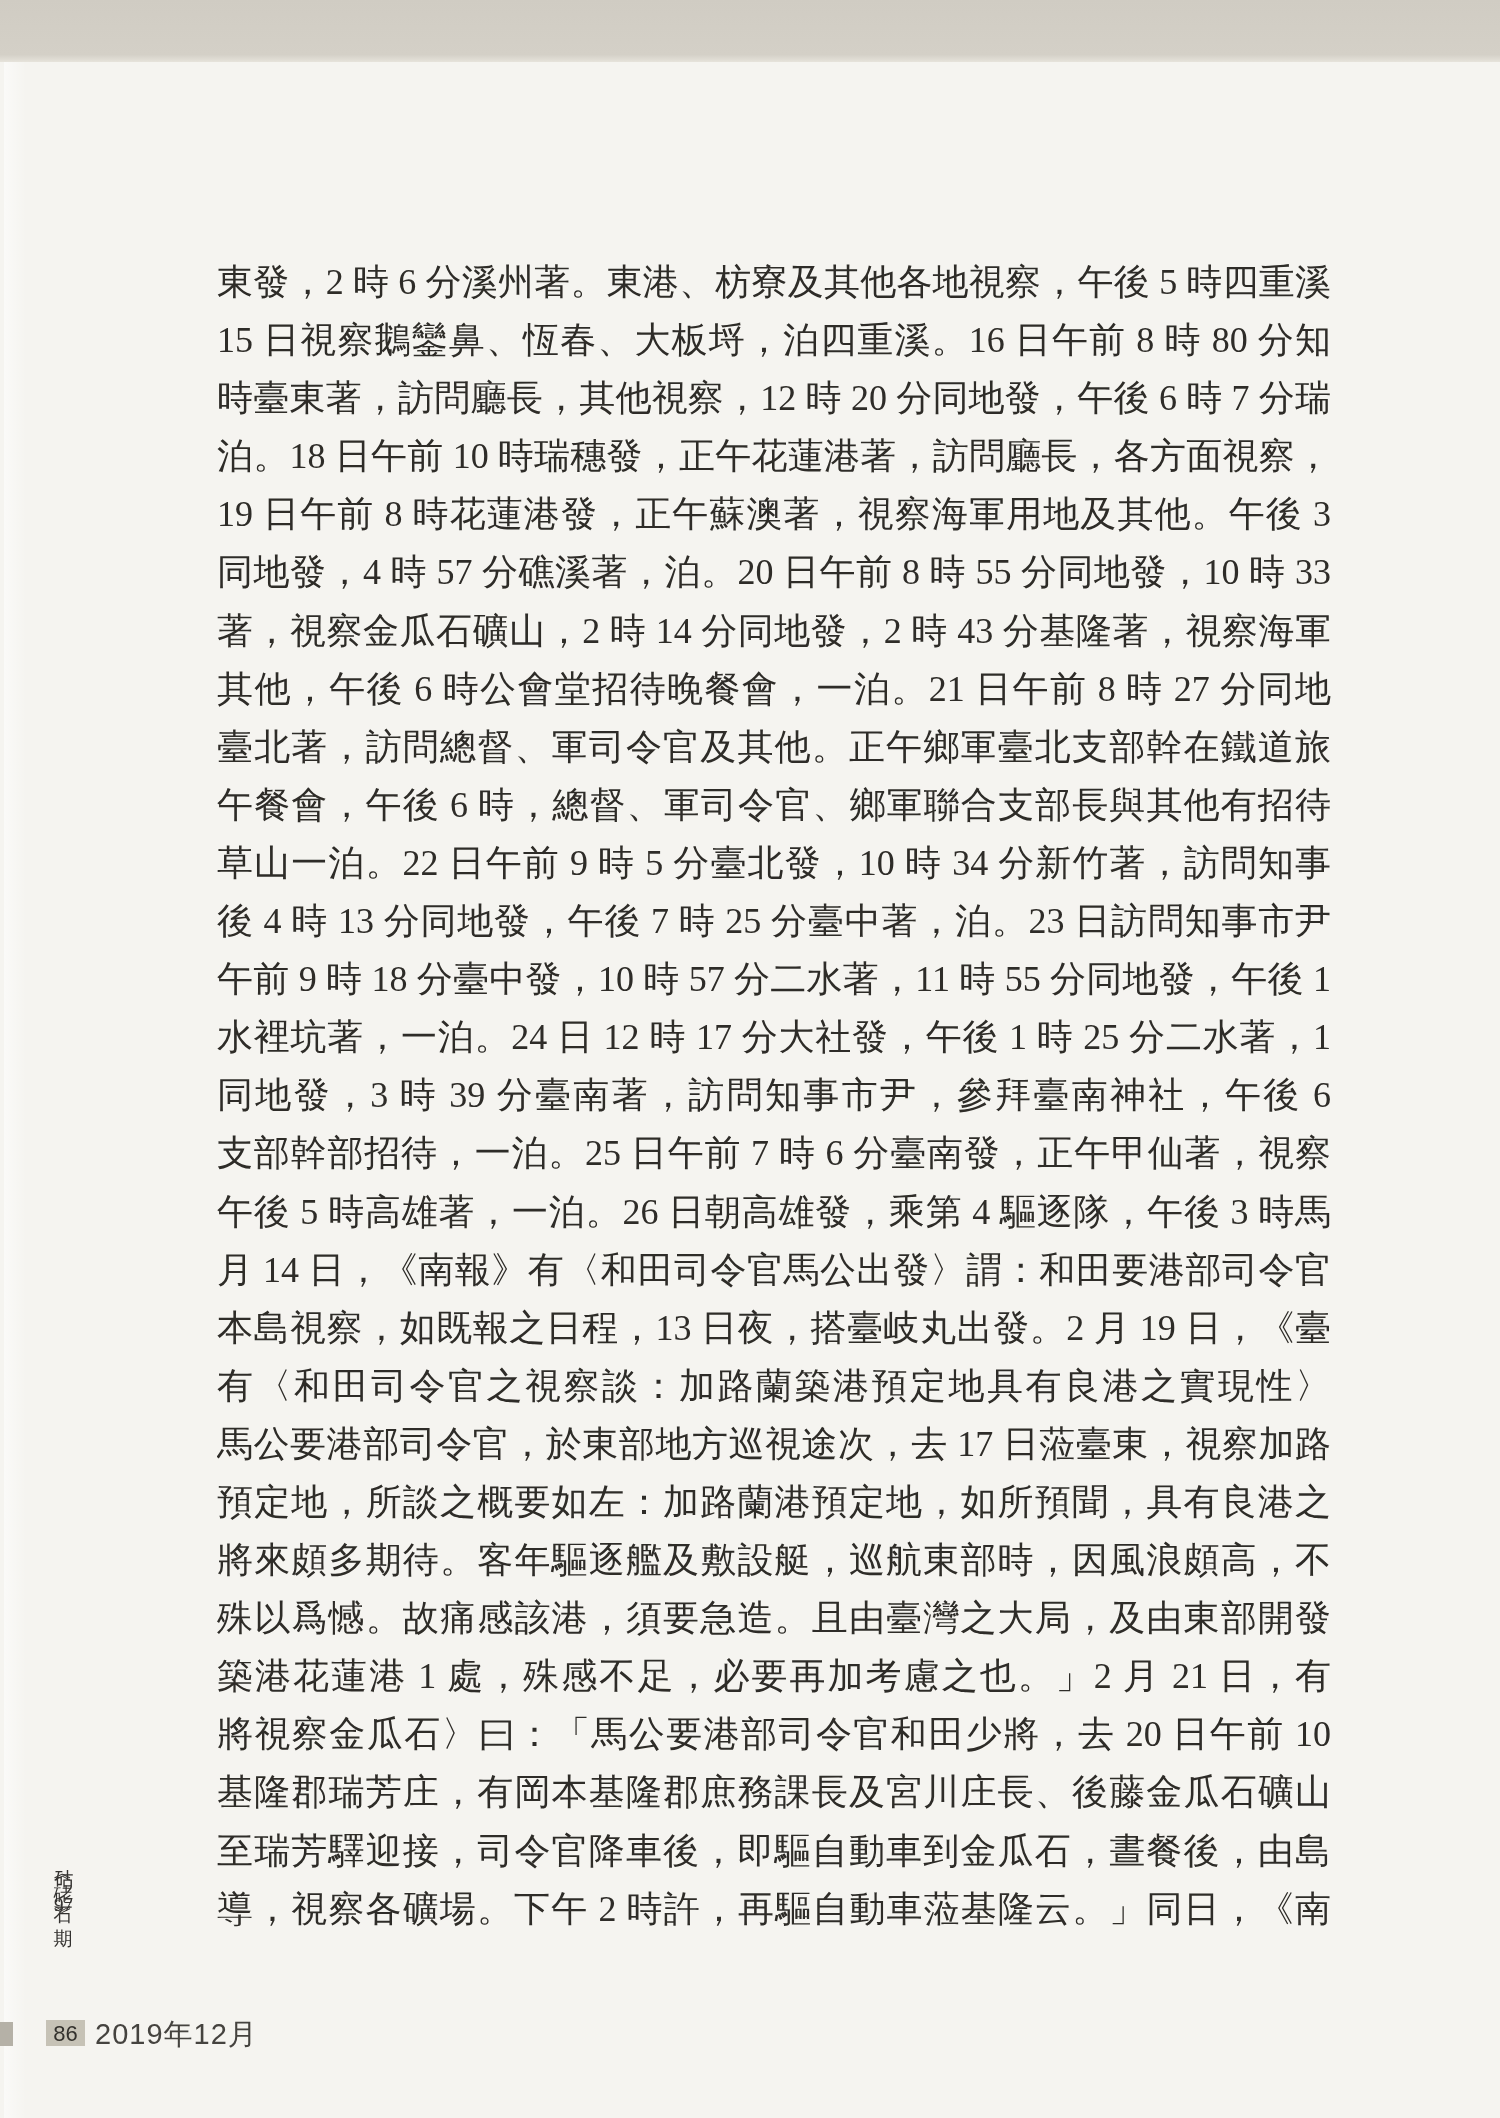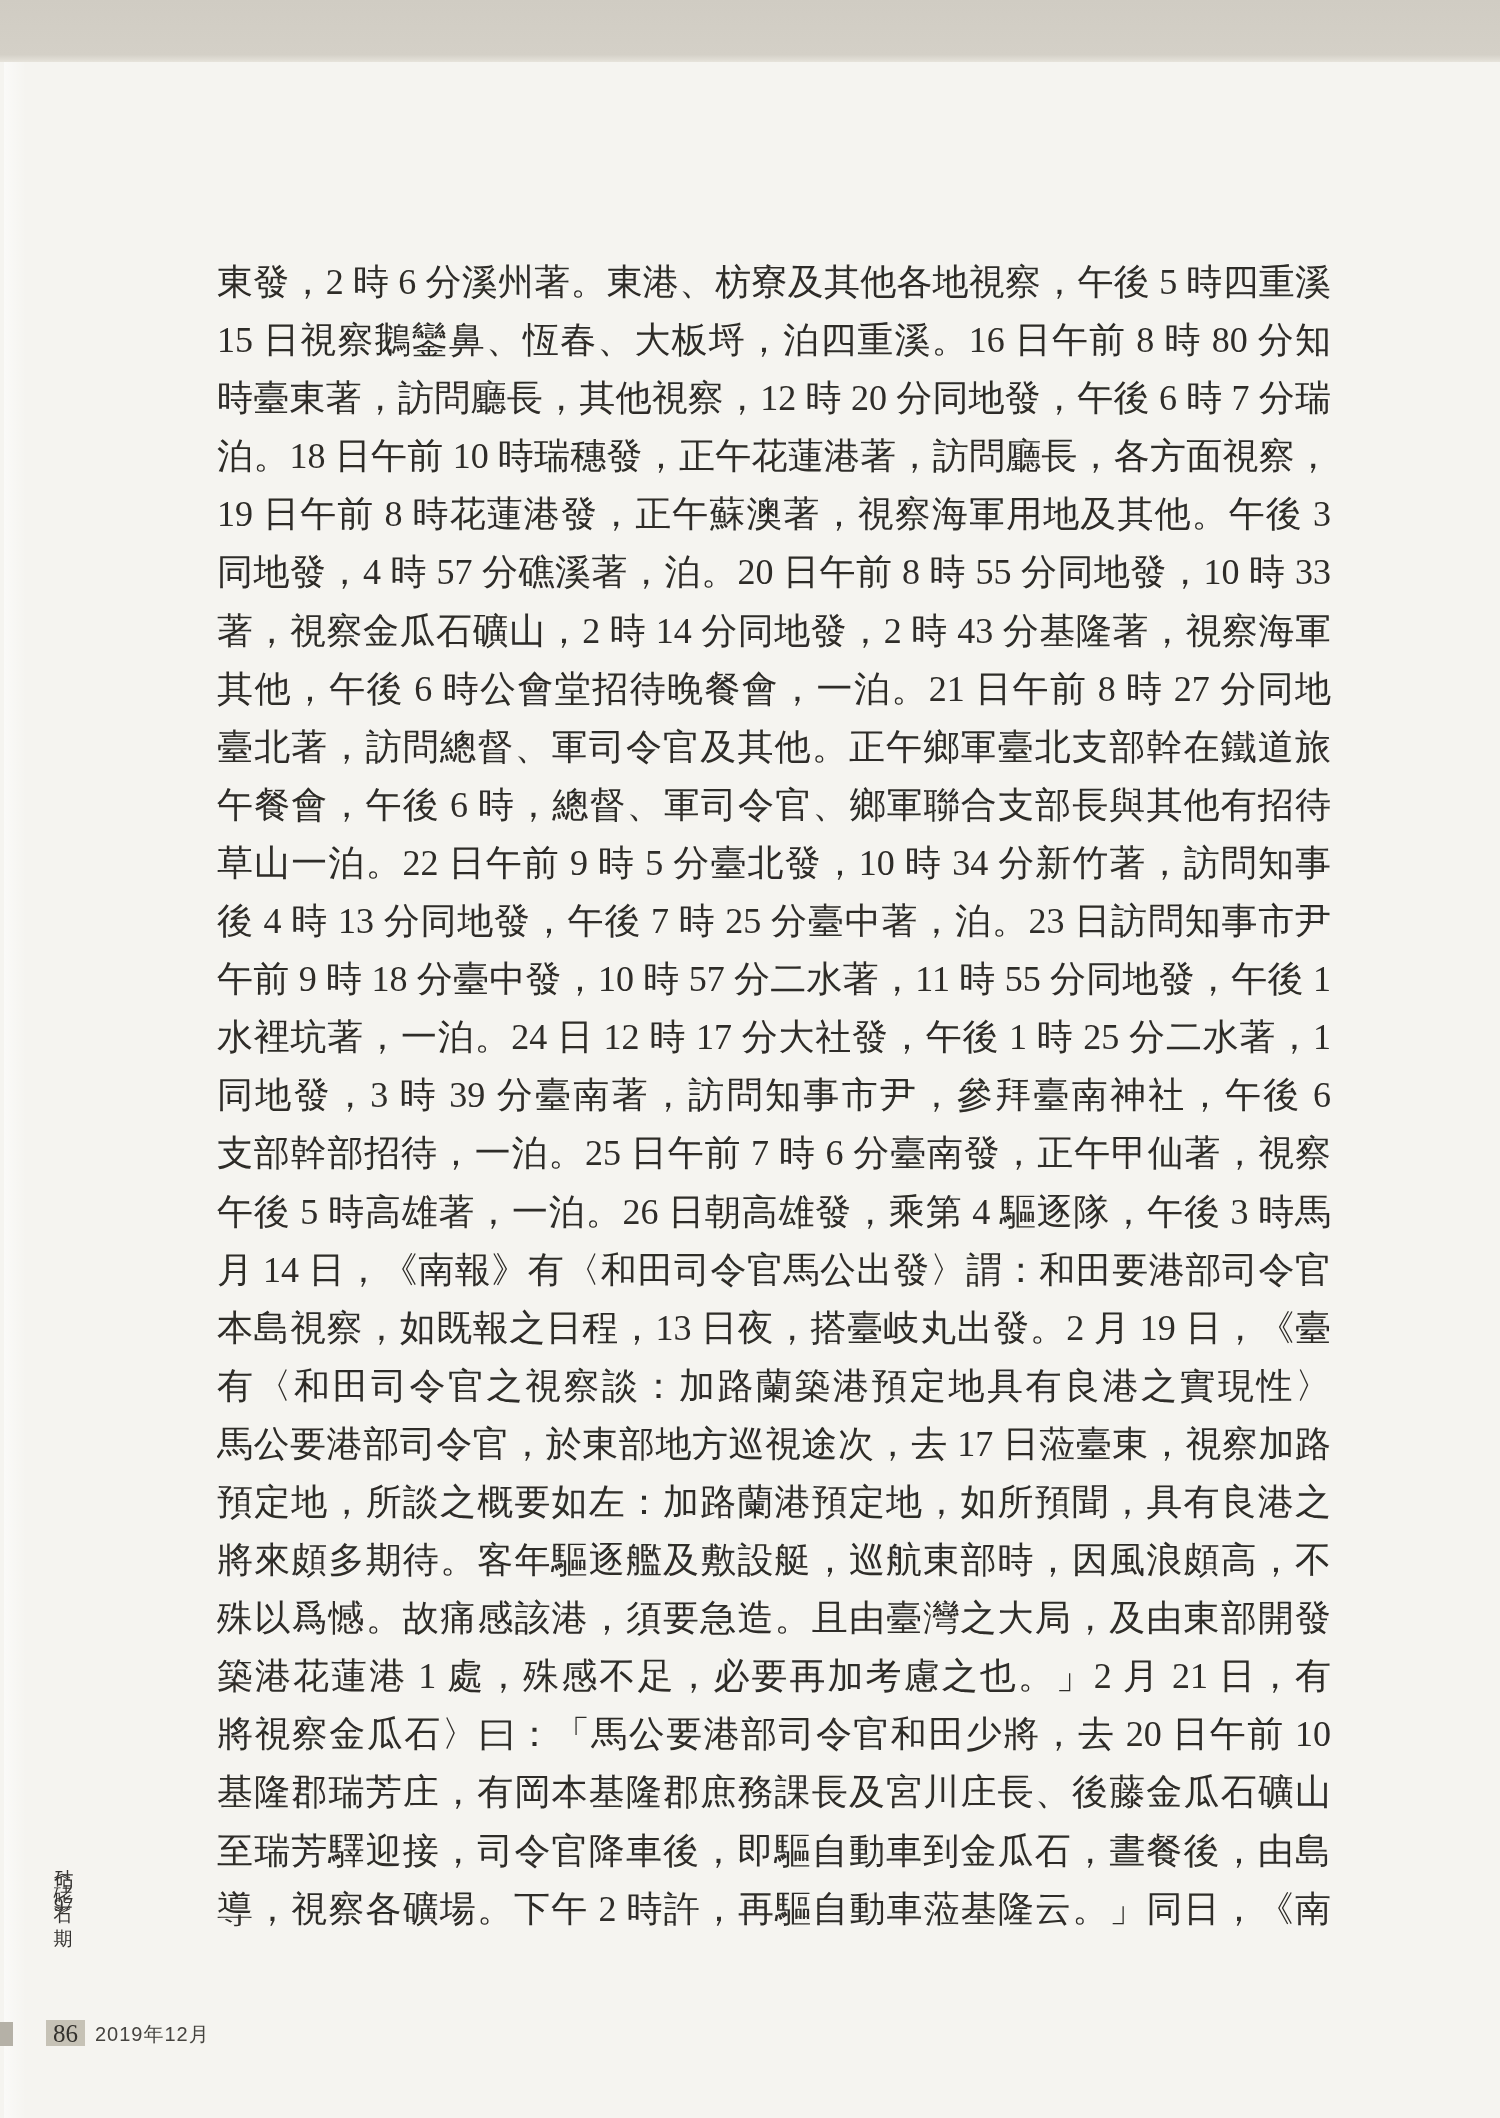--- a/index.html
+++ b/index.html
@@ -30,27 +30,27 @@
     writing-mode:vertical-rl;
     font-size:19px;letter-spacing:1.5px;color:#343230;
   }
   .issue-num{text-combine-upright:all;letter-spacing:0;}
   .edge-mark{
     position:absolute;left:0;top:2022px;width:13px;height:24px;background:#b5b1a7;
   }
   .page-num-box{
     position:absolute;left:46px;top:2020px;width:39px;height:26px;
     background:#c6c2b6;text-align:center;
-    font-family:Liberation Serif, serif;
-    font-size:25px;line-height:27px;color:#33312d;
+    font-family:Liberation Sans, sans-serif;
+    font-size:22px;line-height:27px;color:#33312d;
   }
   .issue-date{
     position:absolute;left:95px;top:2020px;height:26px;line-height:28px;
     font-family:"Liberation Sans","DejaVu Sans",sans-serif;
-    font-size:20px;letter-spacing:1px;color:#45433f;
+    font-size:29px;letter-spacing:1px;color:#45433f;
   }
 </style>
 </head>
 <body>
 
 <div class="page">
   <div class="top-band"></div>
   <div class="left-streak"></div>
 
   <div class="body-text">

